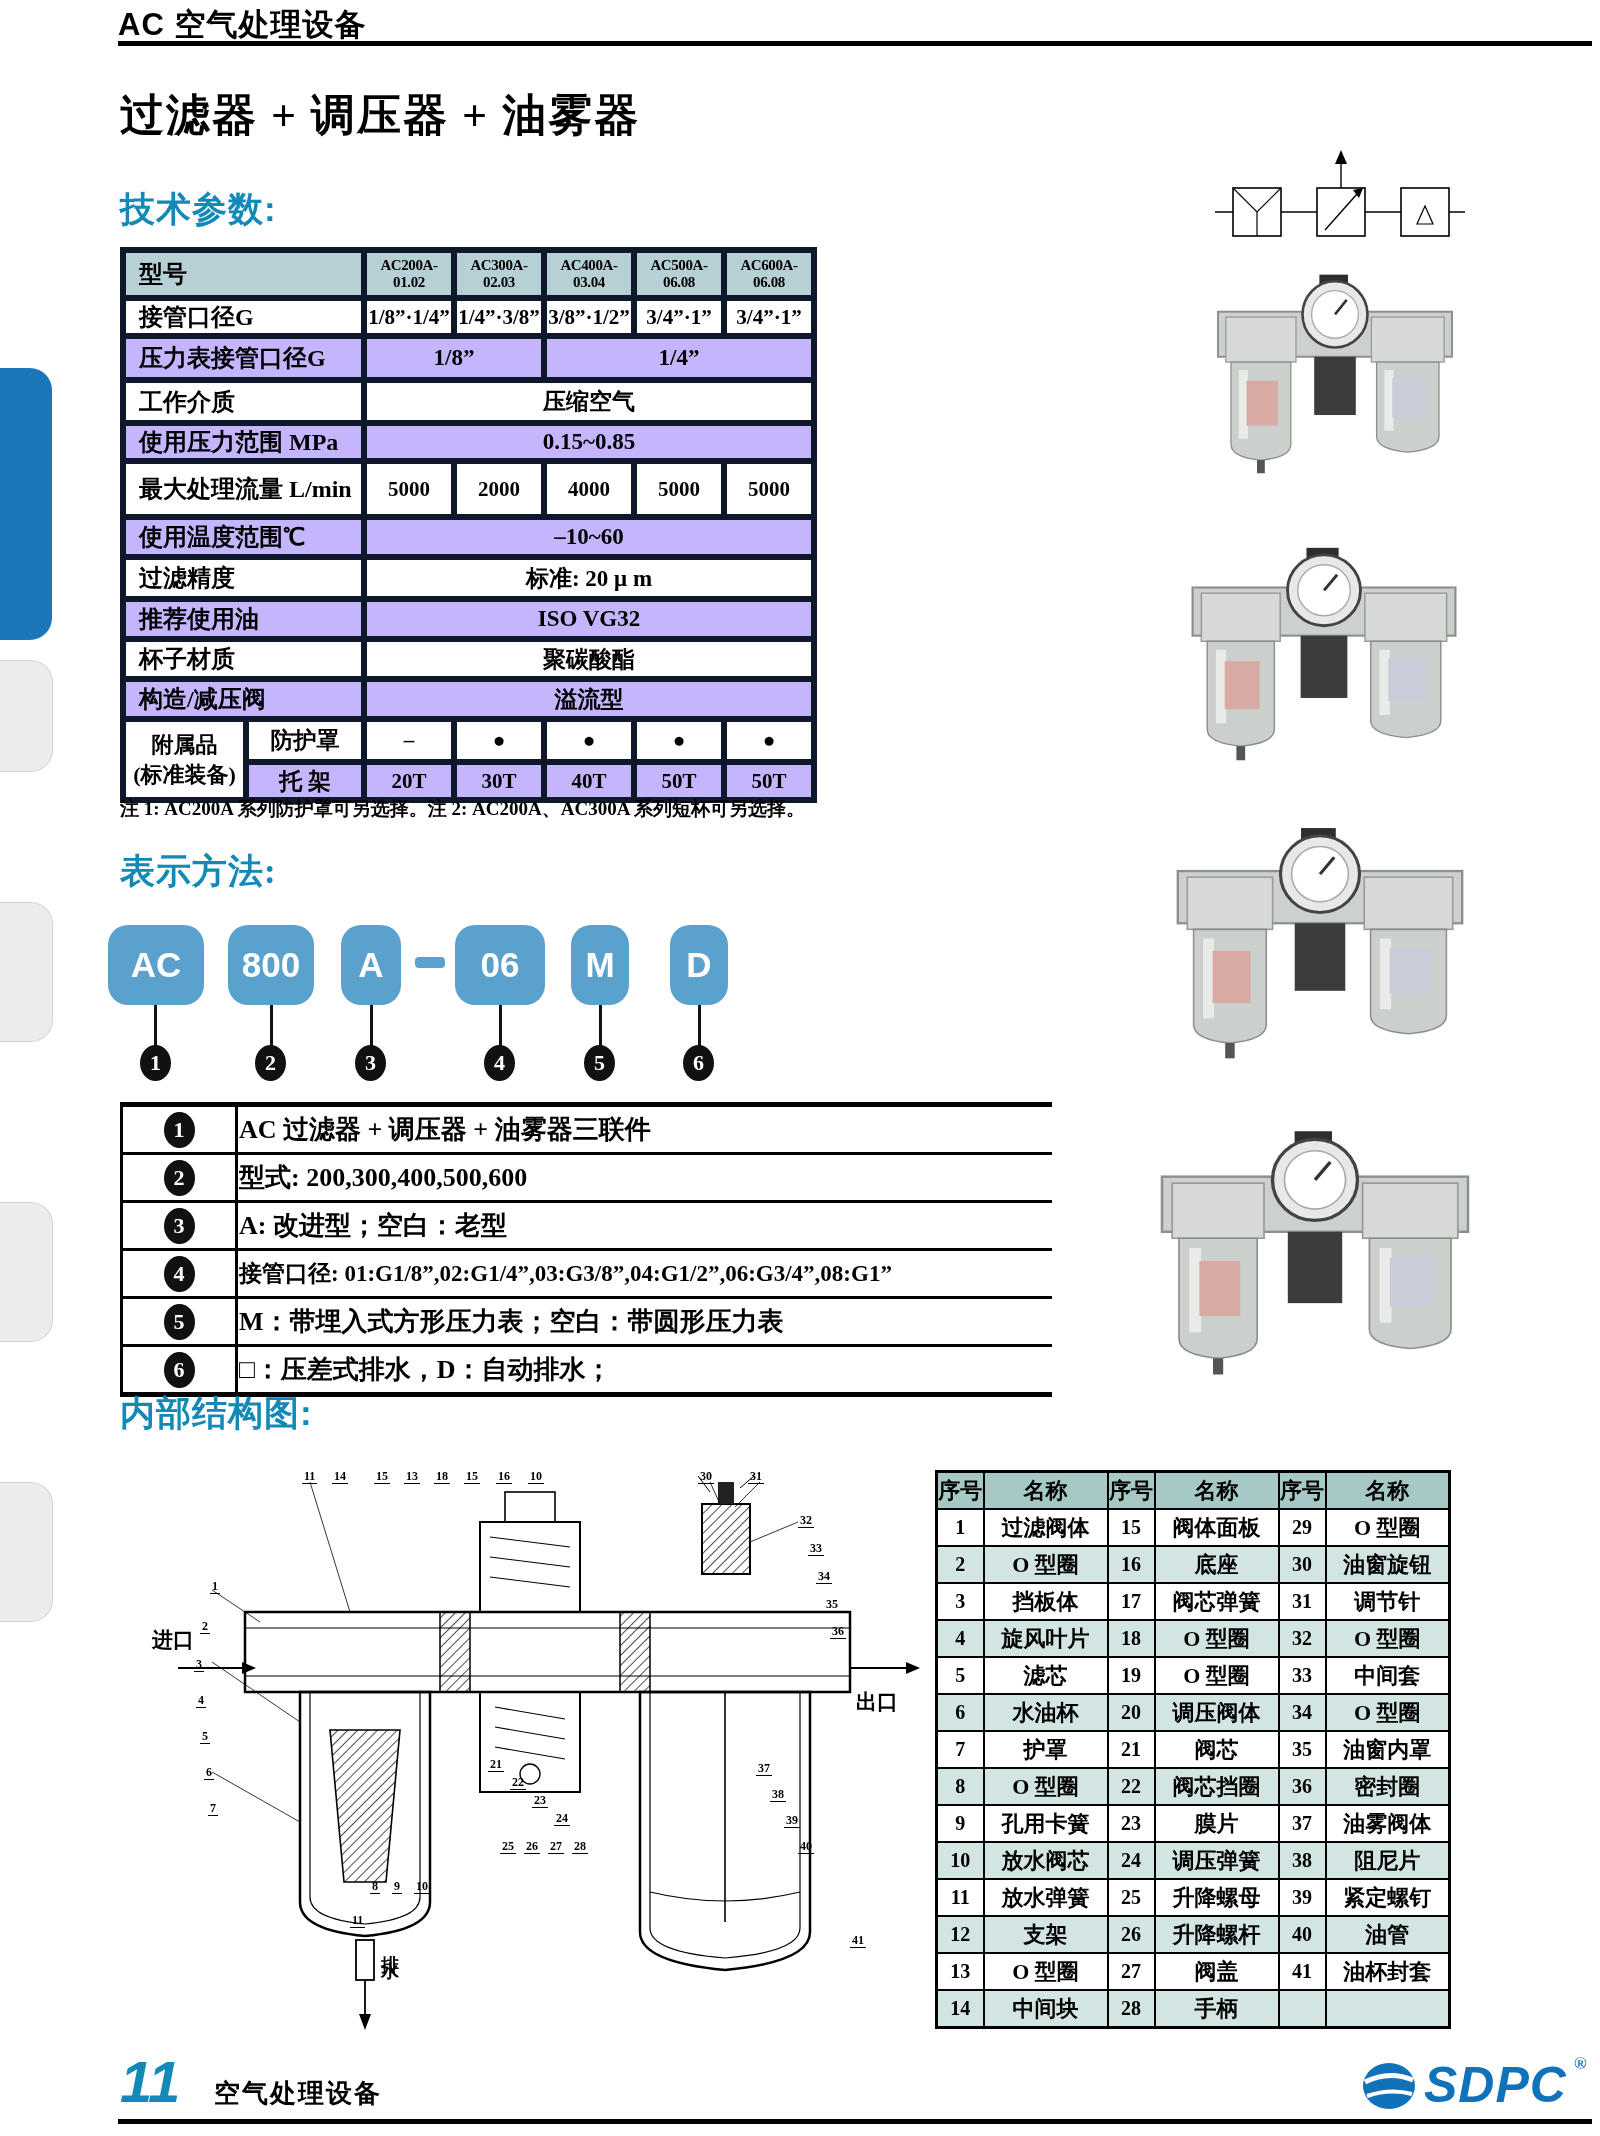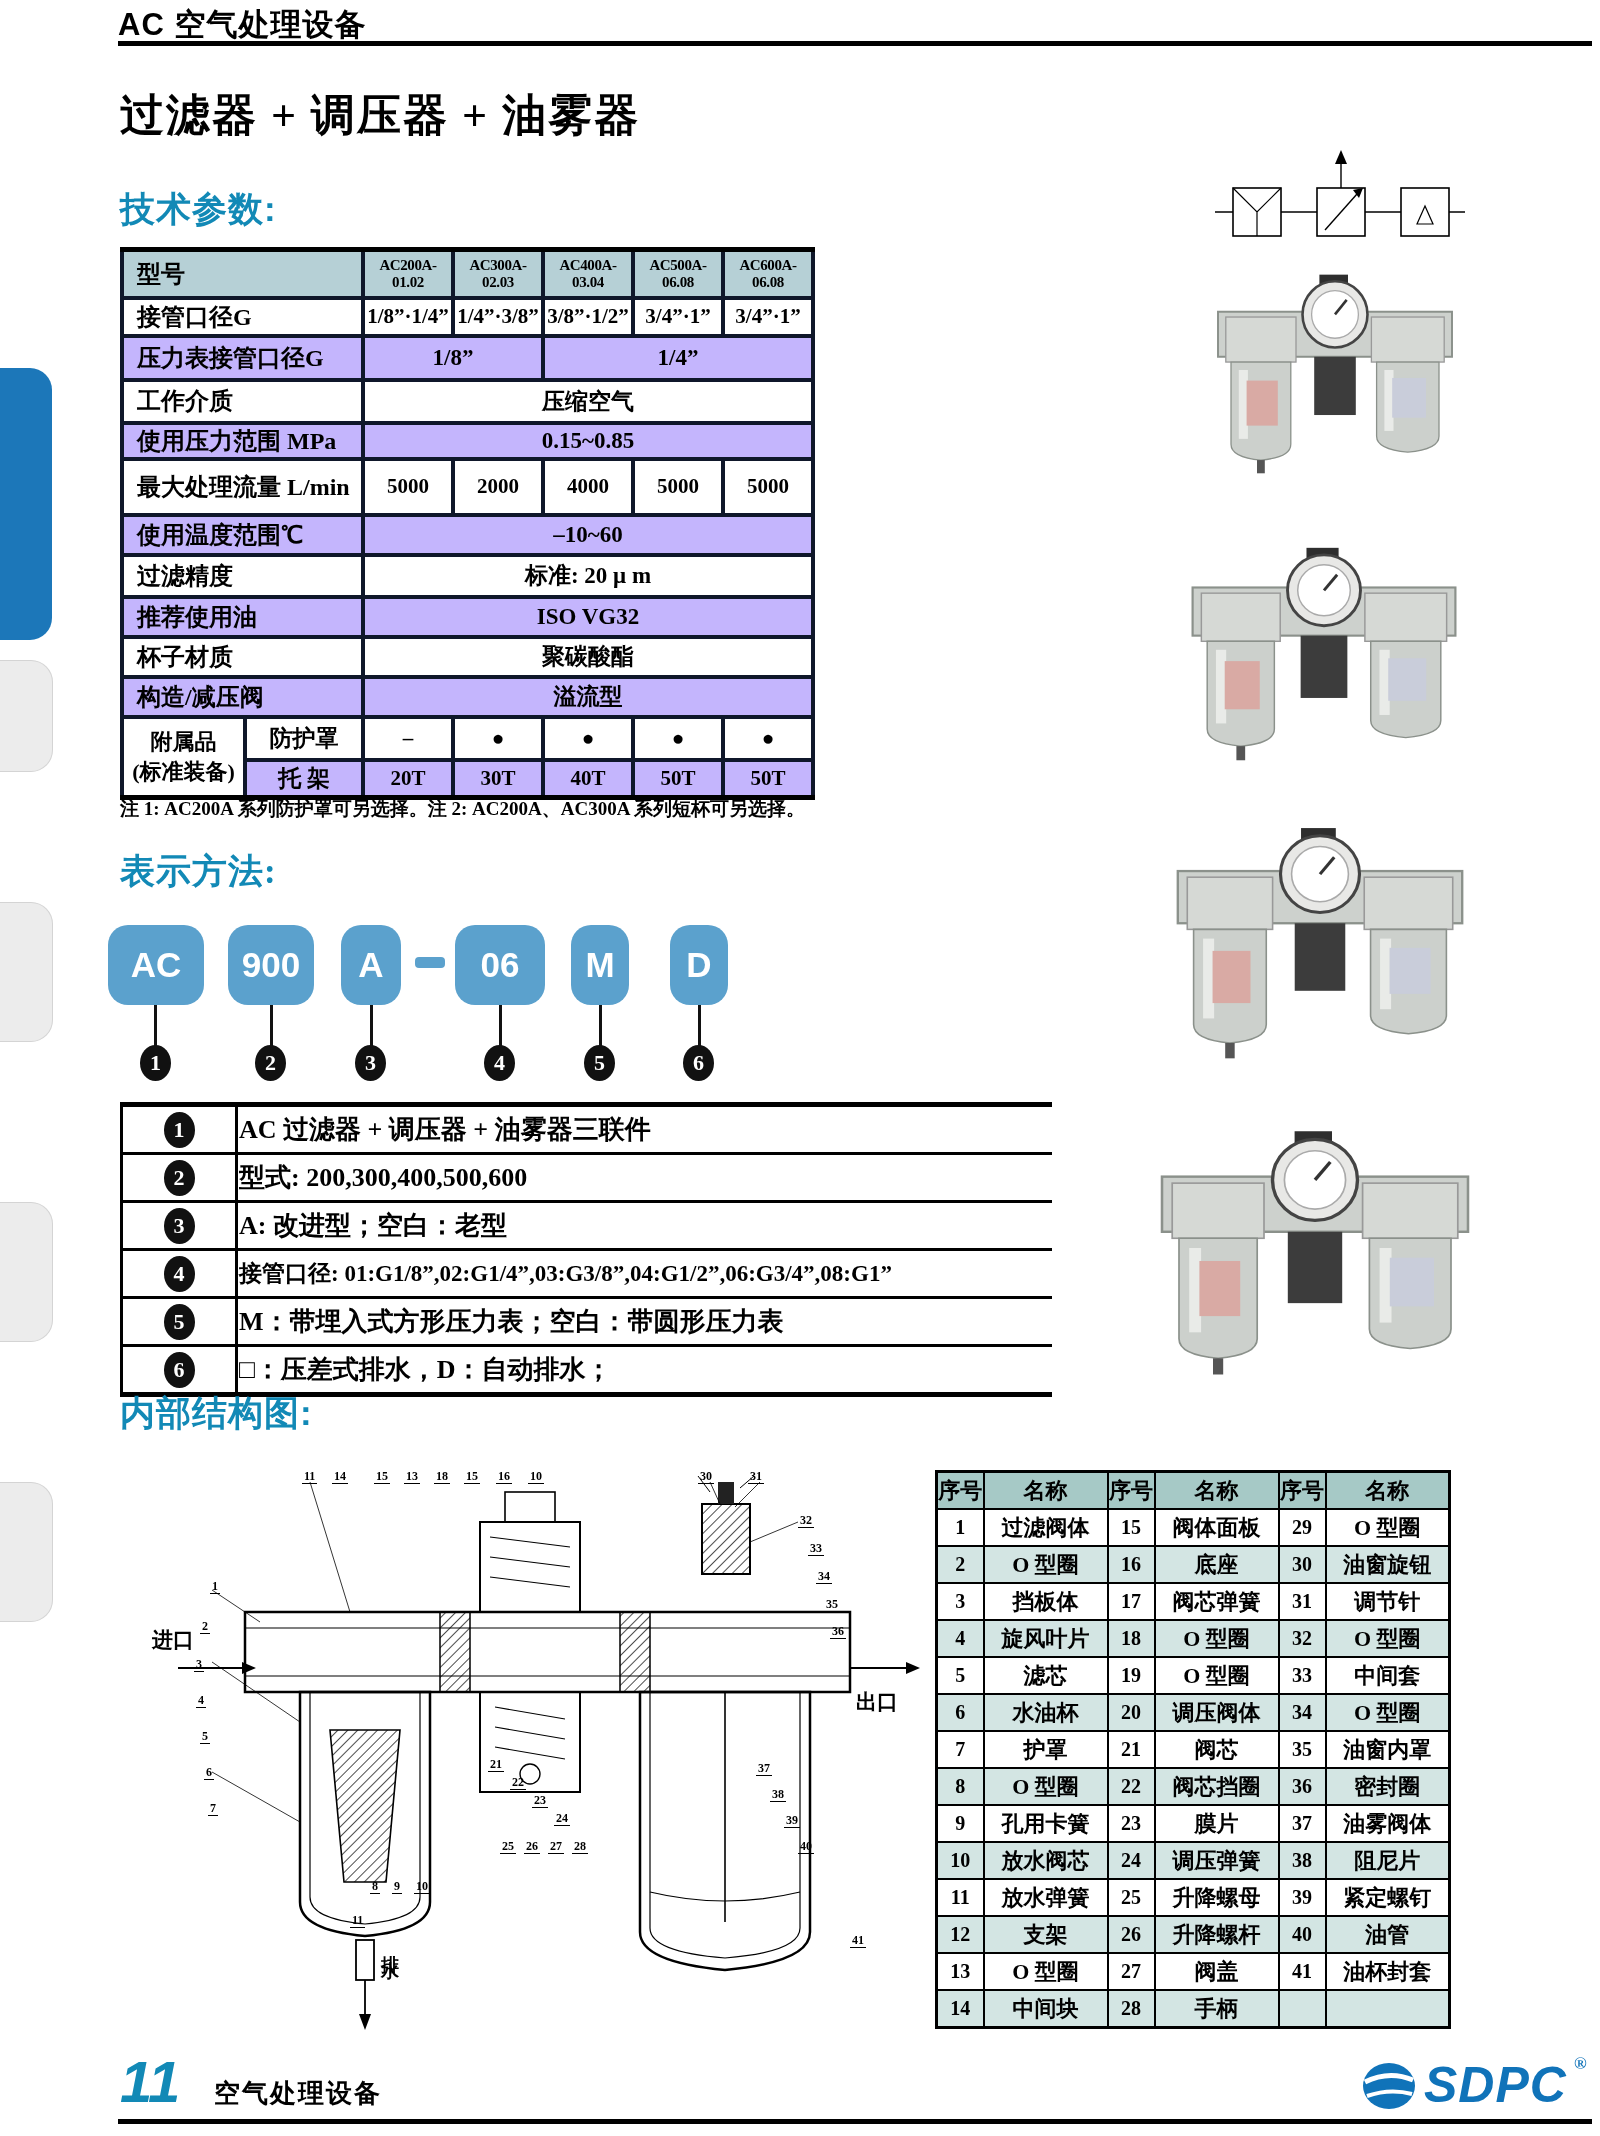--- a/index.html
+++ b/index.html
@@ -17,21 +17,21 @@
     font-size:35px;color:#1289b6;letter-spacing:1px;}
 
   
   .side-tab{left:0;width:52px;border-radius:0 22px 22px 0;}
   .side-tab.blue{background:#1c77b9;}
   .side-tab.gray{background:#ececec;border:1px solid #d4d4d4;border-left:none;}
 
   
   #tech-table{left:120px;top:247px;border-collapse:collapse;table-layout:fixed;width:691px;
     border-top:5px solid #000;border-bottom:5px solid #000;}
-  #tech-table td{border:4px solid #0f172a;text-align:center;font-weight:bold;font-size:21px;
+  #tech-table td{border:6px solid #0f172a;text-align:center;font-weight:bold;font-size:21px;
     padding:0;overflow:hidden;}
   #tech-table td.lbl{text-align:left;padding-left:13px;font-size:24px;}
   #tech-table tr.t{background:#c4b5fd;}
   #tech-table tr.hd{background:#b6d0d6;}
   #tech-table td.model{font-size:15px;letter-spacing:-0.4px;}
   #tech-table td.ctr{text-align:center;font-size:23px;}
   #tech-note{left:120px;top:796px;font-size:19px;font-weight:bold;}
 
   
   .pill{position:absolute;top:925px;height:80px;background:#5ba1cd;border-radius:20px;
@@ -189,21 +189,21 @@
       <td>50T</td>
       <td>50T</td>
     </tr>
   </tbody>
     </table>
   <div class="abs" id="tech-note">注 1: AC200A 系列防护罩可另选择。注 2: AC200A、AC300A 系列短杯可另选择。</div>
 
   <div class="abs section-title" style="left:120px;top:848px;font-family:Liberation Serif, serif;">表示方法:</div>
 
   <div class="pill" style="left:108px;width:96px;">AC</div>
-  <div class="pill" style="left:228px;width:86px;">900</div>
+  <div class="pill" style="left:228px;width:86px;">800</div>
   <div class="pill" style="left:341px;width:60px;">A</div>
   <div class="pill-dash" style="left:415px;width:30px;"></div>
   <div class="pill" style="left:455px;width:90px;">06</div>
   <div class="pill" style="left:571px;width:58px;">M</div>
   <div class="pill" style="left:670px;width:58px;">D</div>
 
   <div class="conn" style="left:154px;"></div>
   <div class="conn" style="left:270px;"></div>
   <div class="conn" style="left:370px;"></div>
   <div class="conn" style="left:499px;"></div>

